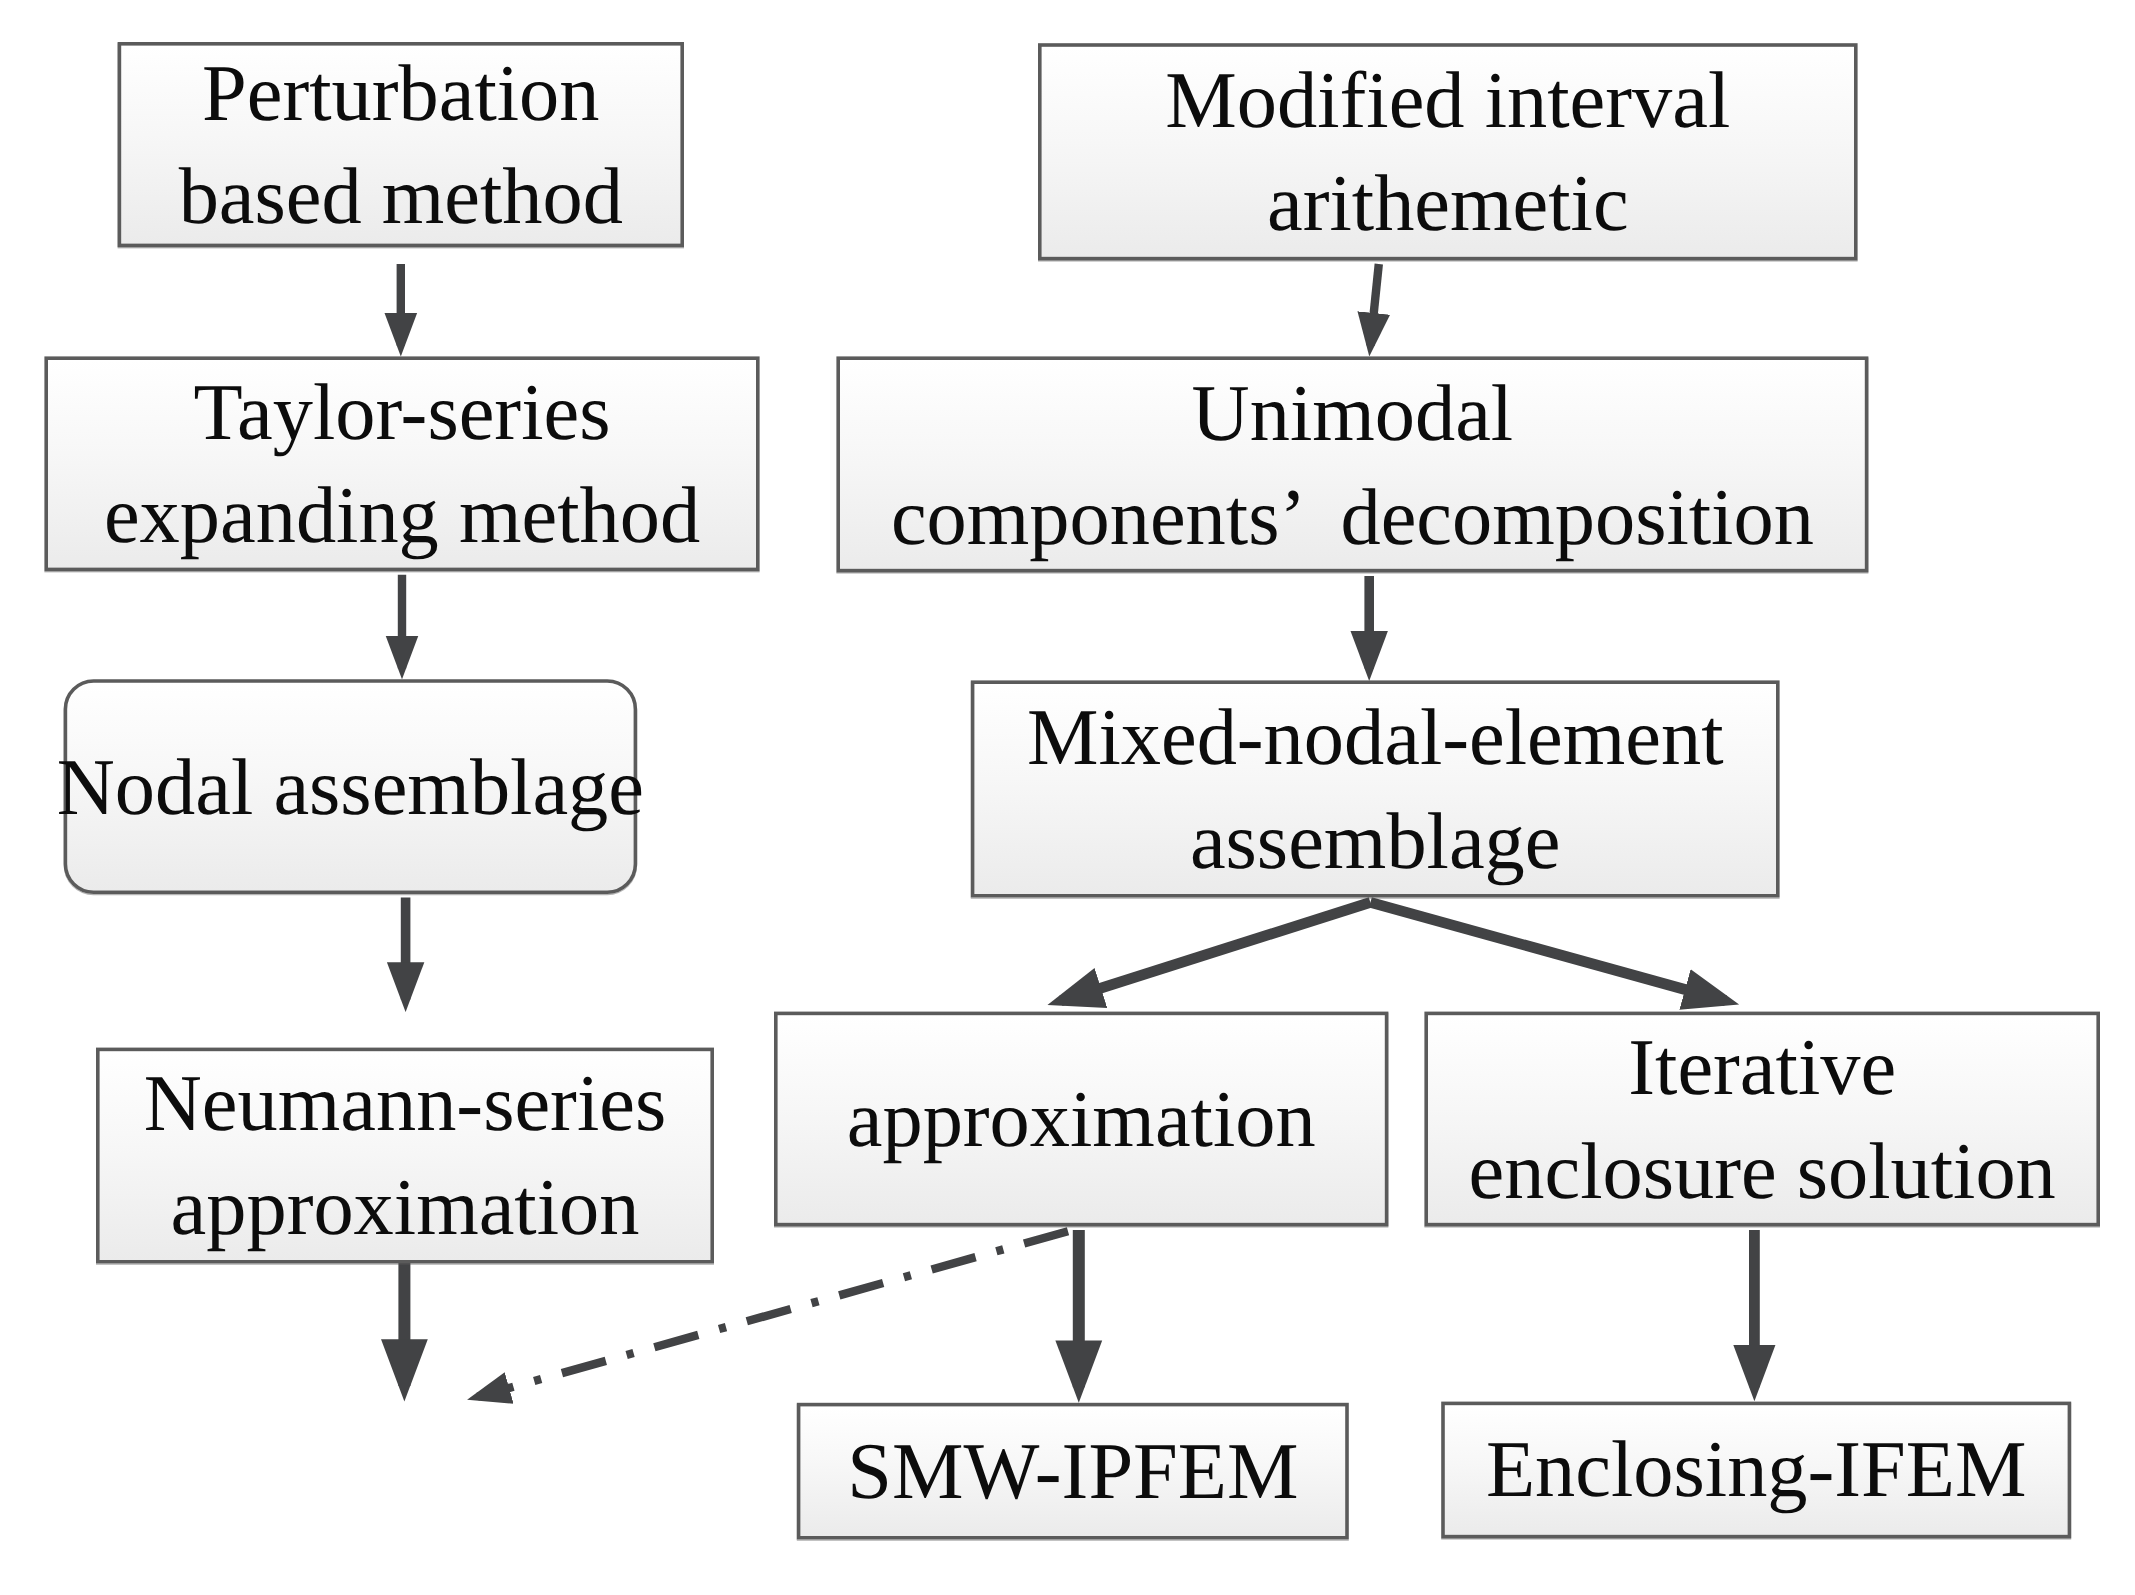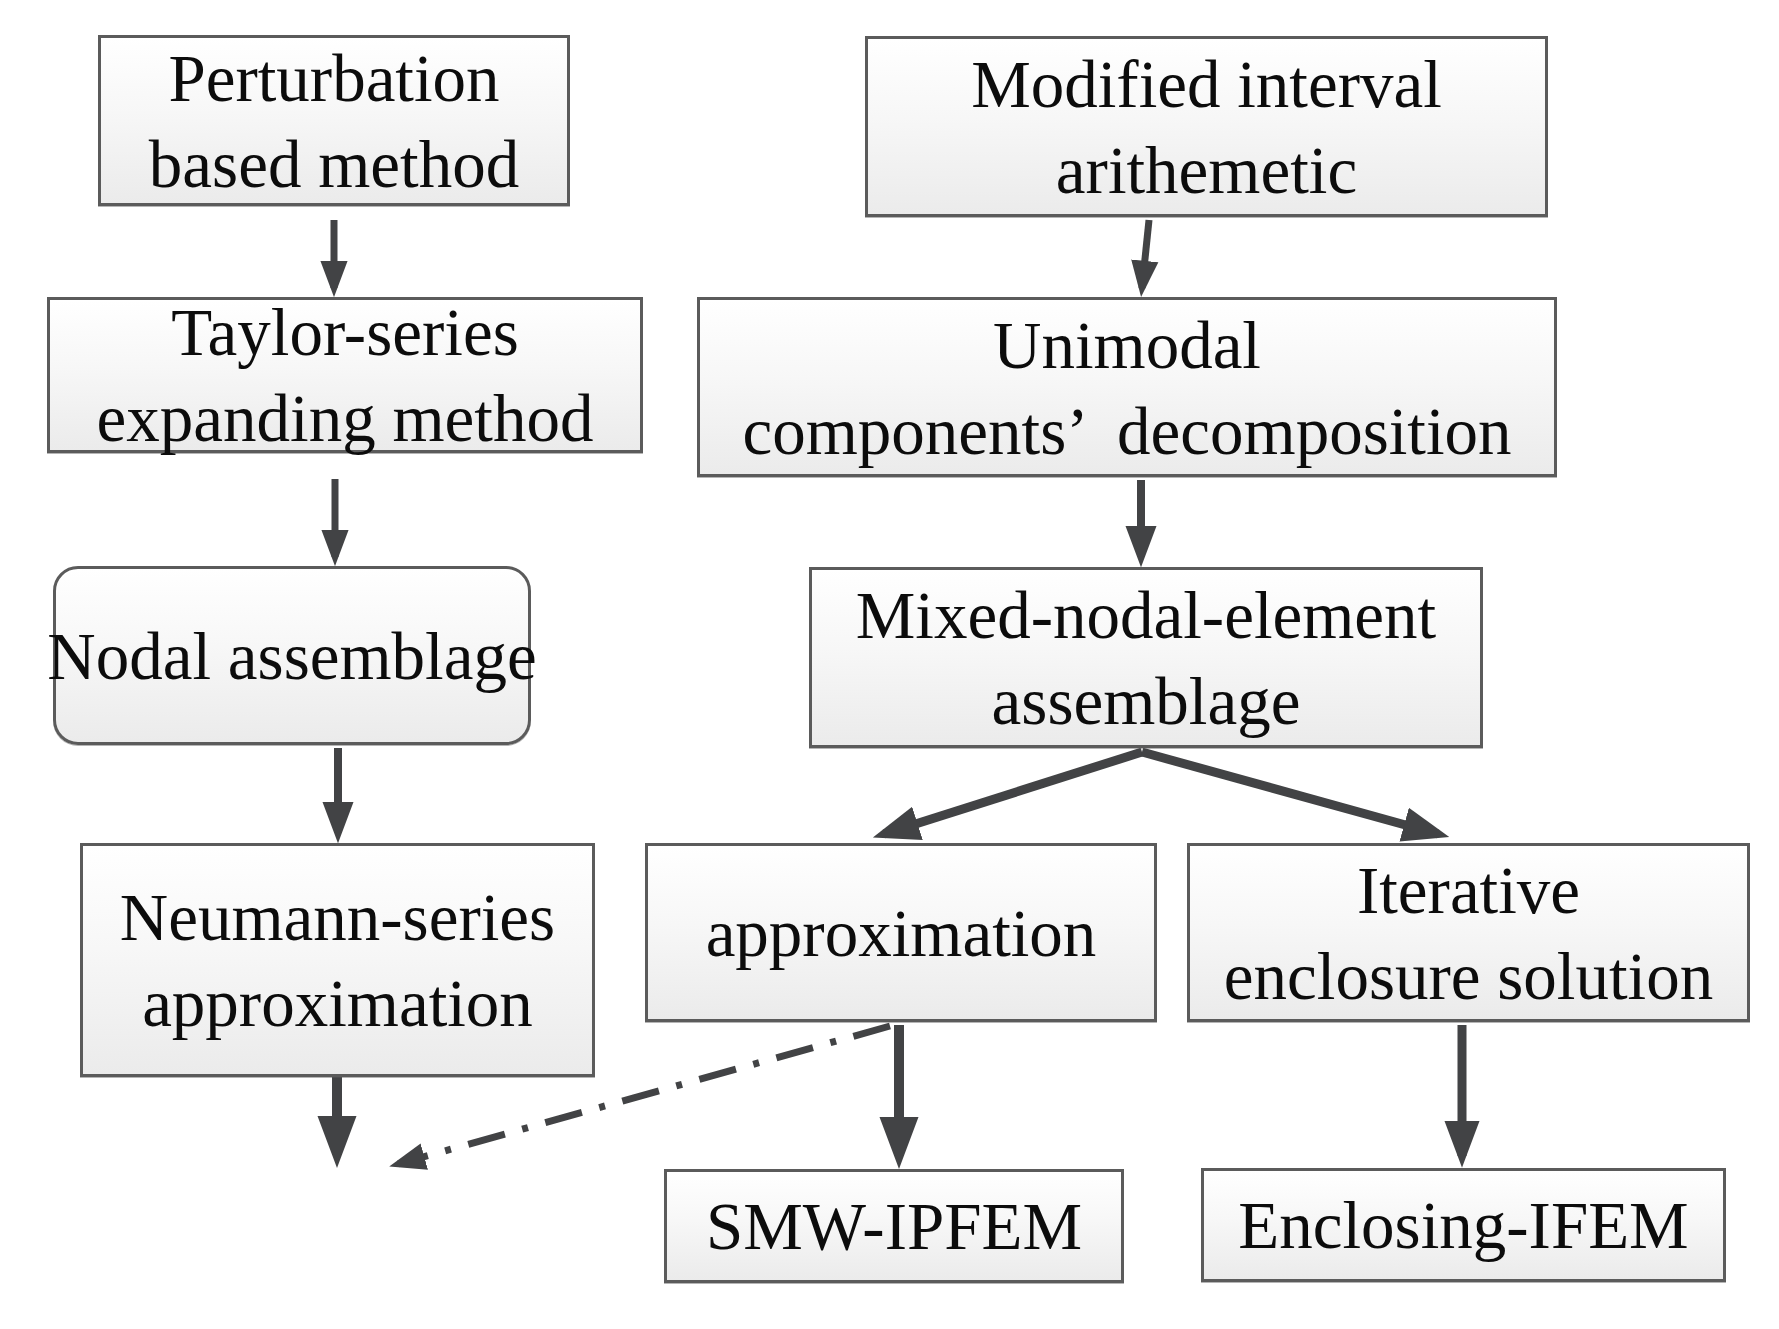--- a/index.html
+++ b/index.html
@@ -56,36 +56,36 @@
   </svg>
 
 <div class="node" style="left: 98px; top: 35px; width: 472px; height: 171px;">
       <div class="node-line">Perturbation</div>
       <div class="node-line">based method</div>
     </div>
     <div class="node" style="left: 865px; top: 36px; width: 683px; height: 181px;">
       <div class="node-line">Modified interval</div>
       <div class="node-line">arithemetic</div>
     </div>
-    <div class="node" style="left: 37px; top: 297px; width: 596px; height: 156px; margin-left: 10px;">
+    <div class="node" style="left: 37px; top: 297px; width: 596px; height: 179px;">
       <div class="node-line">Taylor-series</div>
       <div class="node-line">expanding method</div>
     </div>
     <div class="node" style="left: 697px; top: 297px; width: 860px; height: 180px; justify-content: flex-end;">
       <div class="node-line">Unimodal</div>
       <div class="node-line">components’  decomposition</div>
     </div>
     <div class="node" style="left: 53px; top: 566px; width: 478px; height: 179px; border-radius: 25px;">
       <div class="node-line">Nodal assemblage</div>
     </div>
     <div class="node" style="left: 809px; top: 567px; width: 674px; height: 181px;">
       <div class="node-line">Mixed-nodal-element</div>
       <div class="node-line">assemblage</div>
     </div>
-    <div class="node" style="left: 80px; top: 843px; width: 515px; height: 234px;">
+    <div class="node" style="left: 80px; top: 873px; width: 515px; height: 180px;">
       <div class="node-line">Neumann-series</div>
       <div class="node-line">approximation</div>
     </div>
     <div class="node" style="left: 645px; top: 843px; width: 512px; height: 179px;">
       <div class="node-line">approximation</div>
     </div>
     <div class="node" style="left: 1187px; top: 843px; width: 563px; height: 179px;">
       <div class="node-line">Iterative</div>
       <div class="node-line">enclosure solution</div>
     </div>

